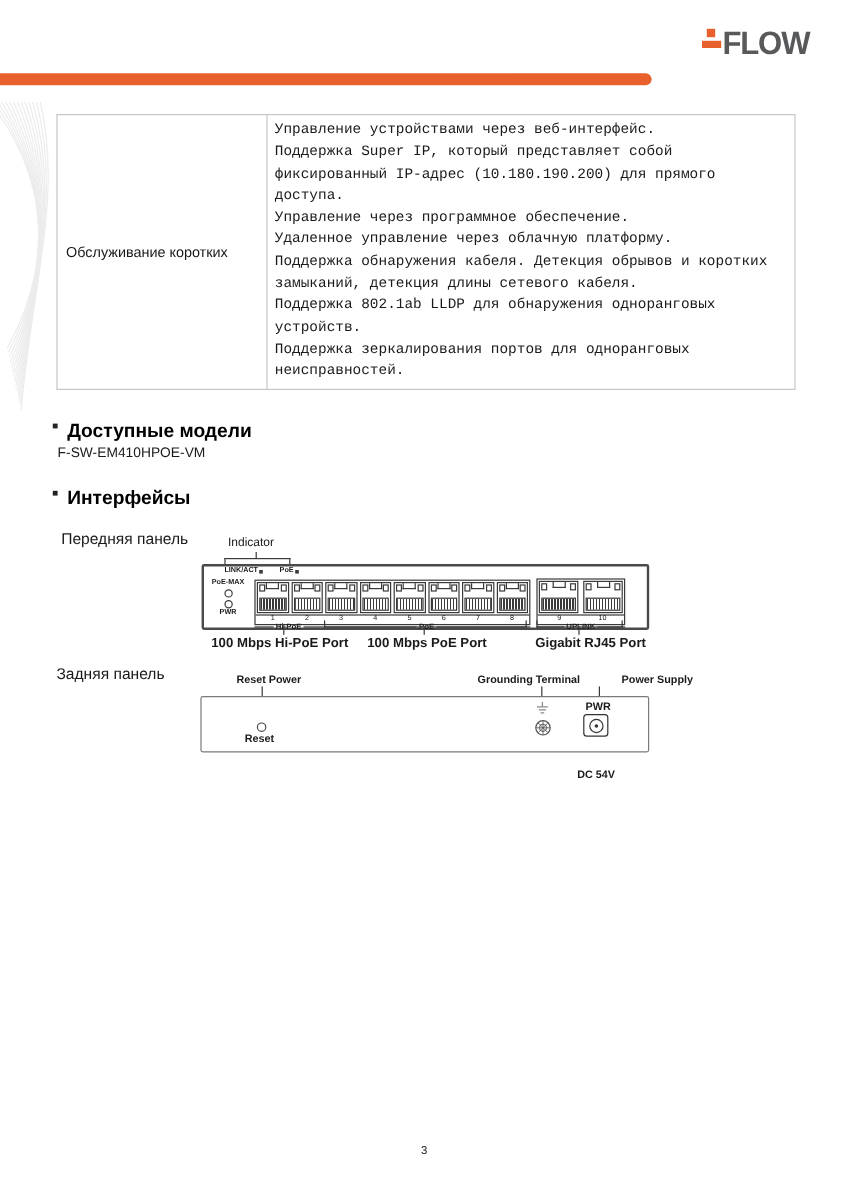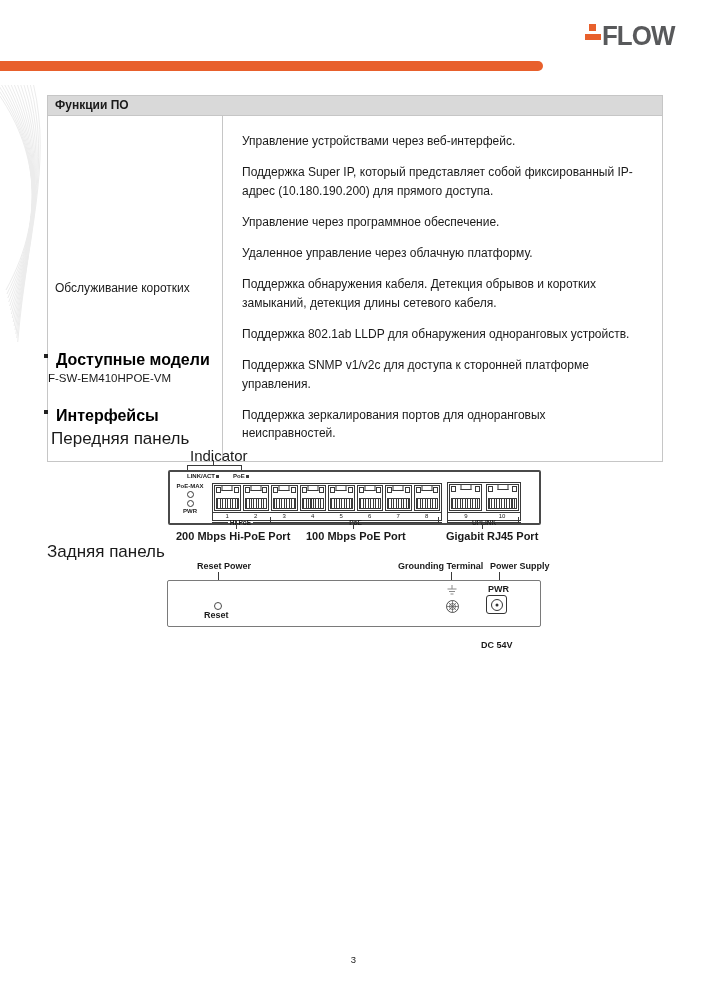--- a/index.html
+++ b/index.html
@@ -23,31 +23,31 @@
   .swirl path{fill:none;stroke:#ececec;stroke-width:1;}
 
   
   .sw-table{position:absolute;left:47px;top:95px;width:614px;border:1px solid #c6c6c6;font-size:12px;}
   .sw-head{background:#D9D9D9;border-bottom:1px solid #c6c6c6;height:19px;line-height:19px;
            padding-left:7px;font-weight:700;}
   .sw-body{display:flex;}
   .sw-label{width:175px;border-right:1px solid #c6c6c6;display:flex;align-items:center;
             padding-left:7px;box-sizing:border-box;}
   .sw-feats{flex:1;padding:3px 8px 5px 6px;}
-  .feat{margin:13px;line-height:18.3px;}
+  .feat{margin:0;line-height:18.3px;font-family:Liberation Mono, monospace;}
 
   
   .section-title{position:absolute;font-size:16px;font-weight:700;color:#000;}
   .section-title::before{content:"";display:inline-block;width:4px;height:4px;background:#222;
                          margin-right:8px;margin-bottom:7px;}
   .plain-text{position:absolute;font-size:11.5px;}
-  .panel-label{position:absolute;font-size:17px;}
-
-  
-  .indicator-label{position:absolute;left:190px;top:447px;font-size:15px;}
+  .panel-label{position:absolute;font-size:13px;margin-top:12px;}
+
+  
+  .indicator-label{position:absolute;left:190px;top:447px;font-size:10px;}
   .v-line{position:absolute;width:1px;background:#3a3a3a;}
   .brk-down{position:absolute;height:6px;border-top:1px solid #3a3a3a;border-left:1px solid #3a3a3a;
             border-right:1px solid #3a3a3a;}
   .brk-up{position:absolute;height:5px;border-bottom:1px solid #3a3a3a;border-left:1px solid #3a3a3a;
           border-right:1px solid #3a3a3a;}
 
   .front-panel{position:absolute;left:168px;top:470px;width:373px;height:55px;
                border:2px solid #4a4a4a;border-radius:2px;background:#fff;box-sizing:border-box;}
   .led-row{position:absolute;left:17px;top:1px;display:flex;gap:14px;font-size:6px;font-weight:700;
            align-items:center;}
@@ -126,31 +126,29 @@
         <path d="M 17.6 0 C 45.2 71, 35.6 141, 13.2 237"></path>
         <path d="M 20.8 0 C 46.6 73, 33.8 143, 14.1 241"></path>
         <path d="M 24 0 C 48 75, 32 145, 15 245"></path>
         <path d="M 27.200000000000003 0 C 49.4 77, 30.2 147, 15.9 249"></path>
         <path d="M 30.400000000000006 0 C 50.8 79, 28.4 149, 16.8 253"></path>
         <path d="M 33.6 0 C 52.2 81, 26.599999999999998 151, 17.700000000000003 257"></path>
       </g>
     </svg>
 
   <div class="sw-table">
-    <div class="sw-head">Функции ПО</div>
     <div class="sw-body">
       <div class="sw-label">Обслуживание коротких</div>
       <div class="sw-feats">
           <p class="feat">Управление устройствами через веб-интерфейс.</p>
           <p class="feat">Поддержка Super IP, который представляет собой фиксированный IP-адрес (10.180.190.200) для прямого доступа.</p>
           <p class="feat">Управление через программное обеспечение.</p>
           <p class="feat">Удаленное управление через облачную платформу.</p>
           <p class="feat">Поддержка обнаружения кабеля. Детекция обрывов и коротких замыканий, детекция длины сетевого кабеля.</p>
           <p class="feat">Поддержка 802.1ab LLDP для обнаружения одноранговых устройств.</p>
-          <p class="feat">Поддержка SNMP v1/v2c для доступа к сторонней платформе управления.</p>
           <p class="feat">Поддержка зеркалирования портов для одноранговых неисправностей.</p>
         </div>
     </div>
   </div>
 
   <div class="section-title" style="left:44px;top:351px;">Доступные модели</div>
   <div class="plain-text" style="left:48px;top:372px;">F-SW-EM410HPOE-VM</div>
 
   <div class="section-title" style="left:44px;top:407px;">Интерфейсы</div>
   <div class="panel-label" style="left:51px;top:429px;">Передняя панель</div>
@@ -274,31 +272,31 @@
         </span>
     </div>
   </div>
 
   <div class="v-line" style="left:236px;top:521px;height:8px;"></div>
   <div class="brk-up" style="left:270px;top:517px;width:167px;"></div>
   <div class="v-line" style="left:353px;top:522px;height:7px;"></div>
   <div class="brk-up" style="left:447px;top:517px;width:70px;"></div>
   <div class="v-line" style="left:482px;top:522px;height:7px;"></div>
 
-  <div class="fp-caption" style="left:176px;">200 Mbps Hi-PoE Port</div>
+  <div class="fp-caption" style="left:176px;">100 Mbps Hi-PoE Port</div>
   <div class="fp-caption" style="left:306px;">100 Mbps PoE Port</div>
   <div class="fp-caption" style="left:446px;">Gigabit RJ45 Port</div>
 
   <div class="panel-label" style="left:47px;top:542px;">Задняя панель</div>
 
   <div class="rp-label" style="left:197px;top:561px;">Reset Power</div>
   <div class="v-line" style="left:218px;top:572px;height:27px;"></div>
   <div class="rp-label" style="left:398px;top:561px;">Grounding Terminal</div>
   <div class="v-line" style="left:451px;top:572px;height:11px;"></div>
-  <div class="rp-label" style="left:490px;top:561px;">Power Supply</div>
+  <div class="rp-label" style="left:478px;top:561px;padding-left:40px;">Power Supply</div>
   <div class="v-line" style="left:499px;top:572px;height:9px;"></div>
 
   <div class="rear-panel">
     <div class="reset-circle"></div>
     <div class="rp-text" style="left:36px;top:29px;">Reset</div>
 
     <svg style="position:absolute;left:277px;top:3px;" width="14" height="13" viewBox="0 0 14 13">
       <g stroke="#8a8a8a" stroke-width="1" fill="none">
         <line x1="7" y1="1" x2="7" y2="5"></line>
         <line x1="2.5" y1="5" x2="11.5" y2="5"></line>

